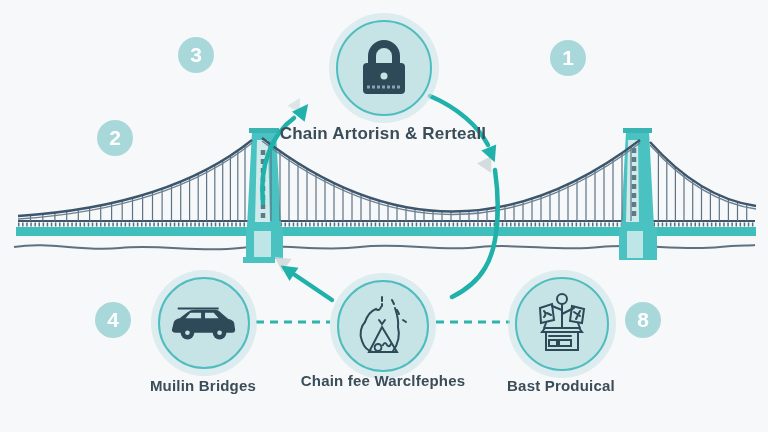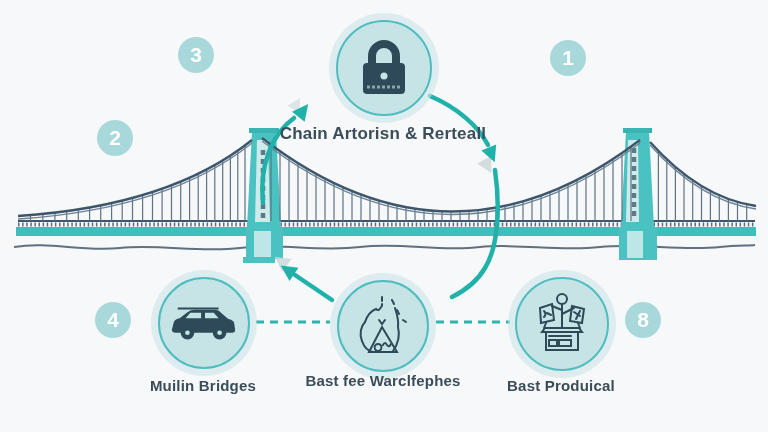--- a/index.html
+++ b/index.html
@@ -225,18 +225,18 @@
   </div>
 
   <div class="badge" style="left:550px;top:40px;">1</div>
   <div class="badge" style="left:97px;top:120px;">2</div>
   <div class="badge" style="left:178px;top:37px;">3</div>
   <div class="badge" style="left:95px;top:302px;">4</div>
   <div class="badge" style="left:625px;top:302px;">8</div>
 
   <div class="lbl" style="left:203px;top:377px;">Muilin Bridges</div>
   <div class="lbl big" style="left:383px;top:124px;">Chain Artorisn &amp; Rerteall</div>
-  <div class="lbl" style="left:383px;top:372px;">Bast fee Warclfephes</div>
+  <div class="lbl" style="left:383px;top:372px;">Chain fee Warclfephes</div>
   <div class="lbl center2" style="left:561px;top:376px;">
     <div>Bast Produical</div>
   </div>
 
 </div>
 
 </body></html>

